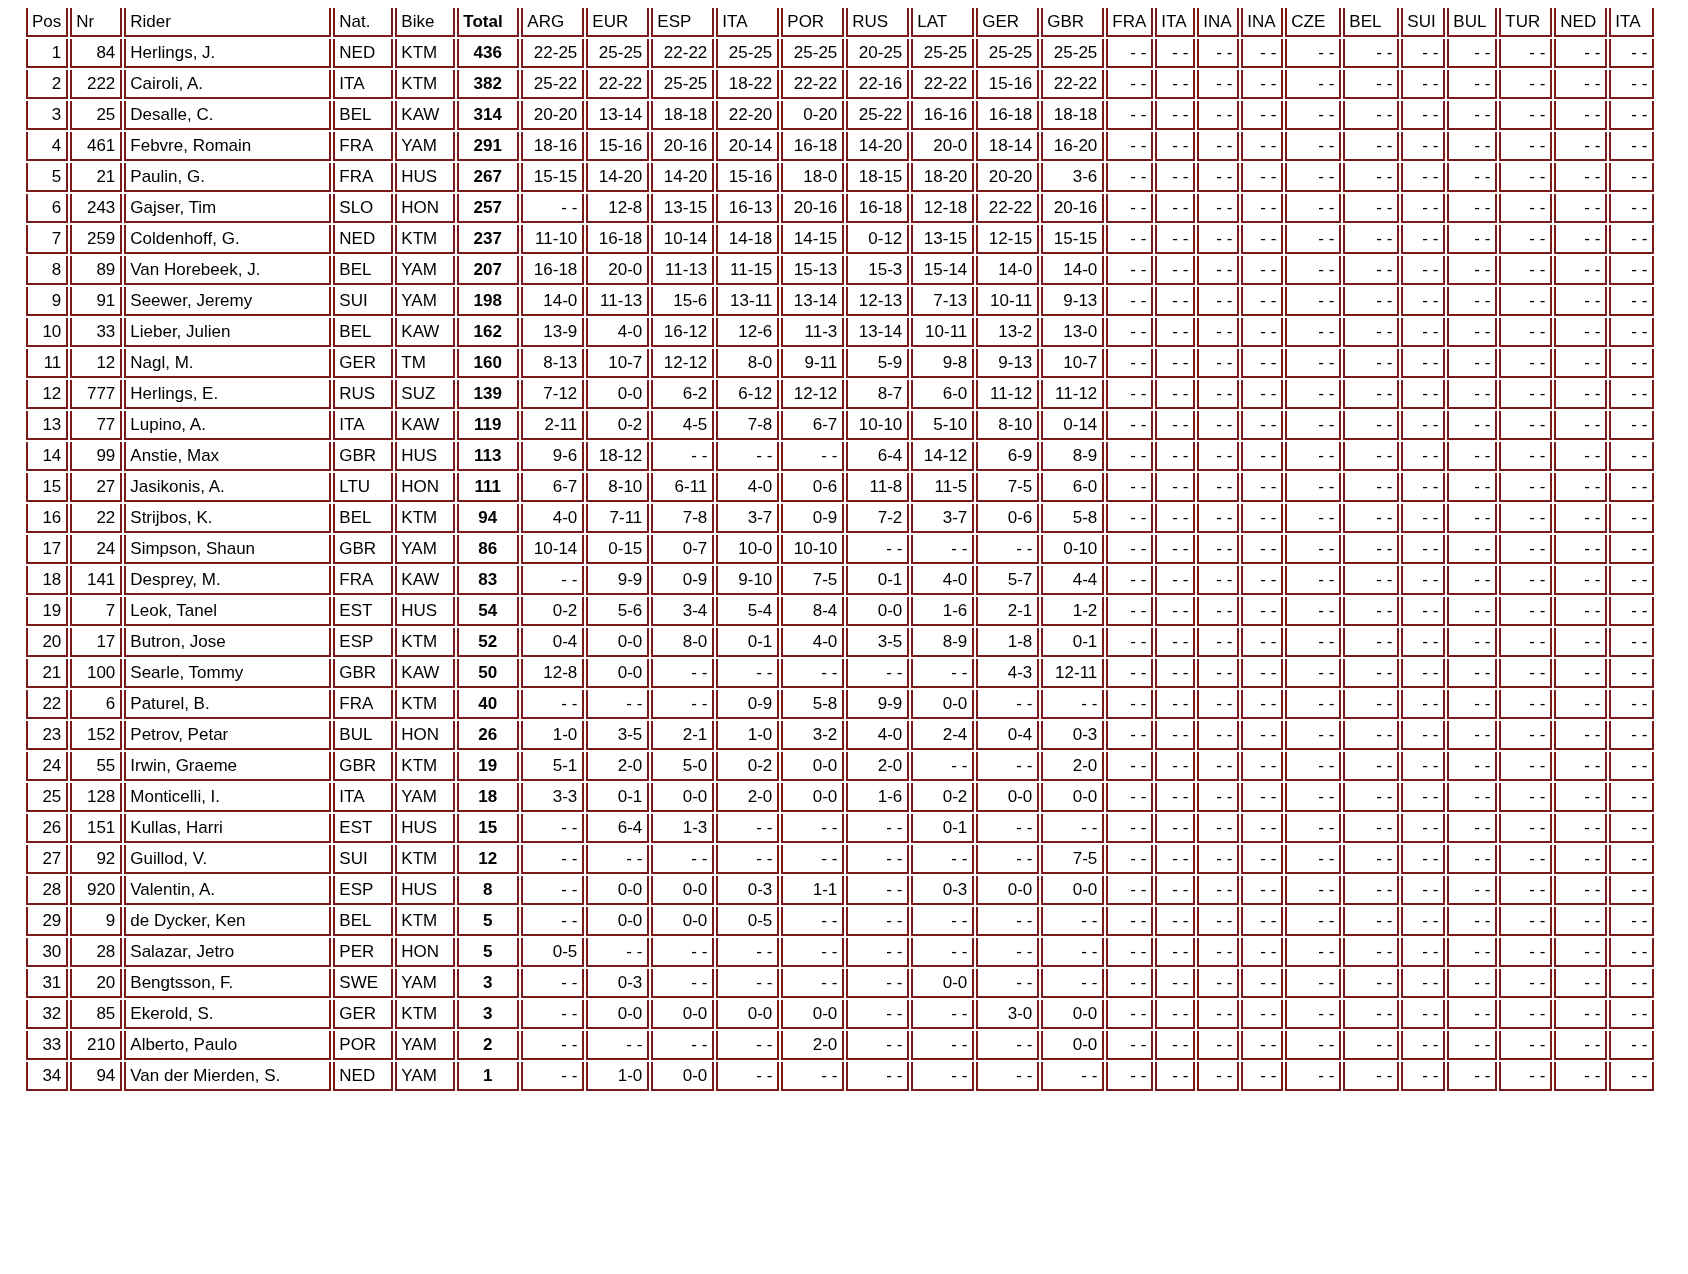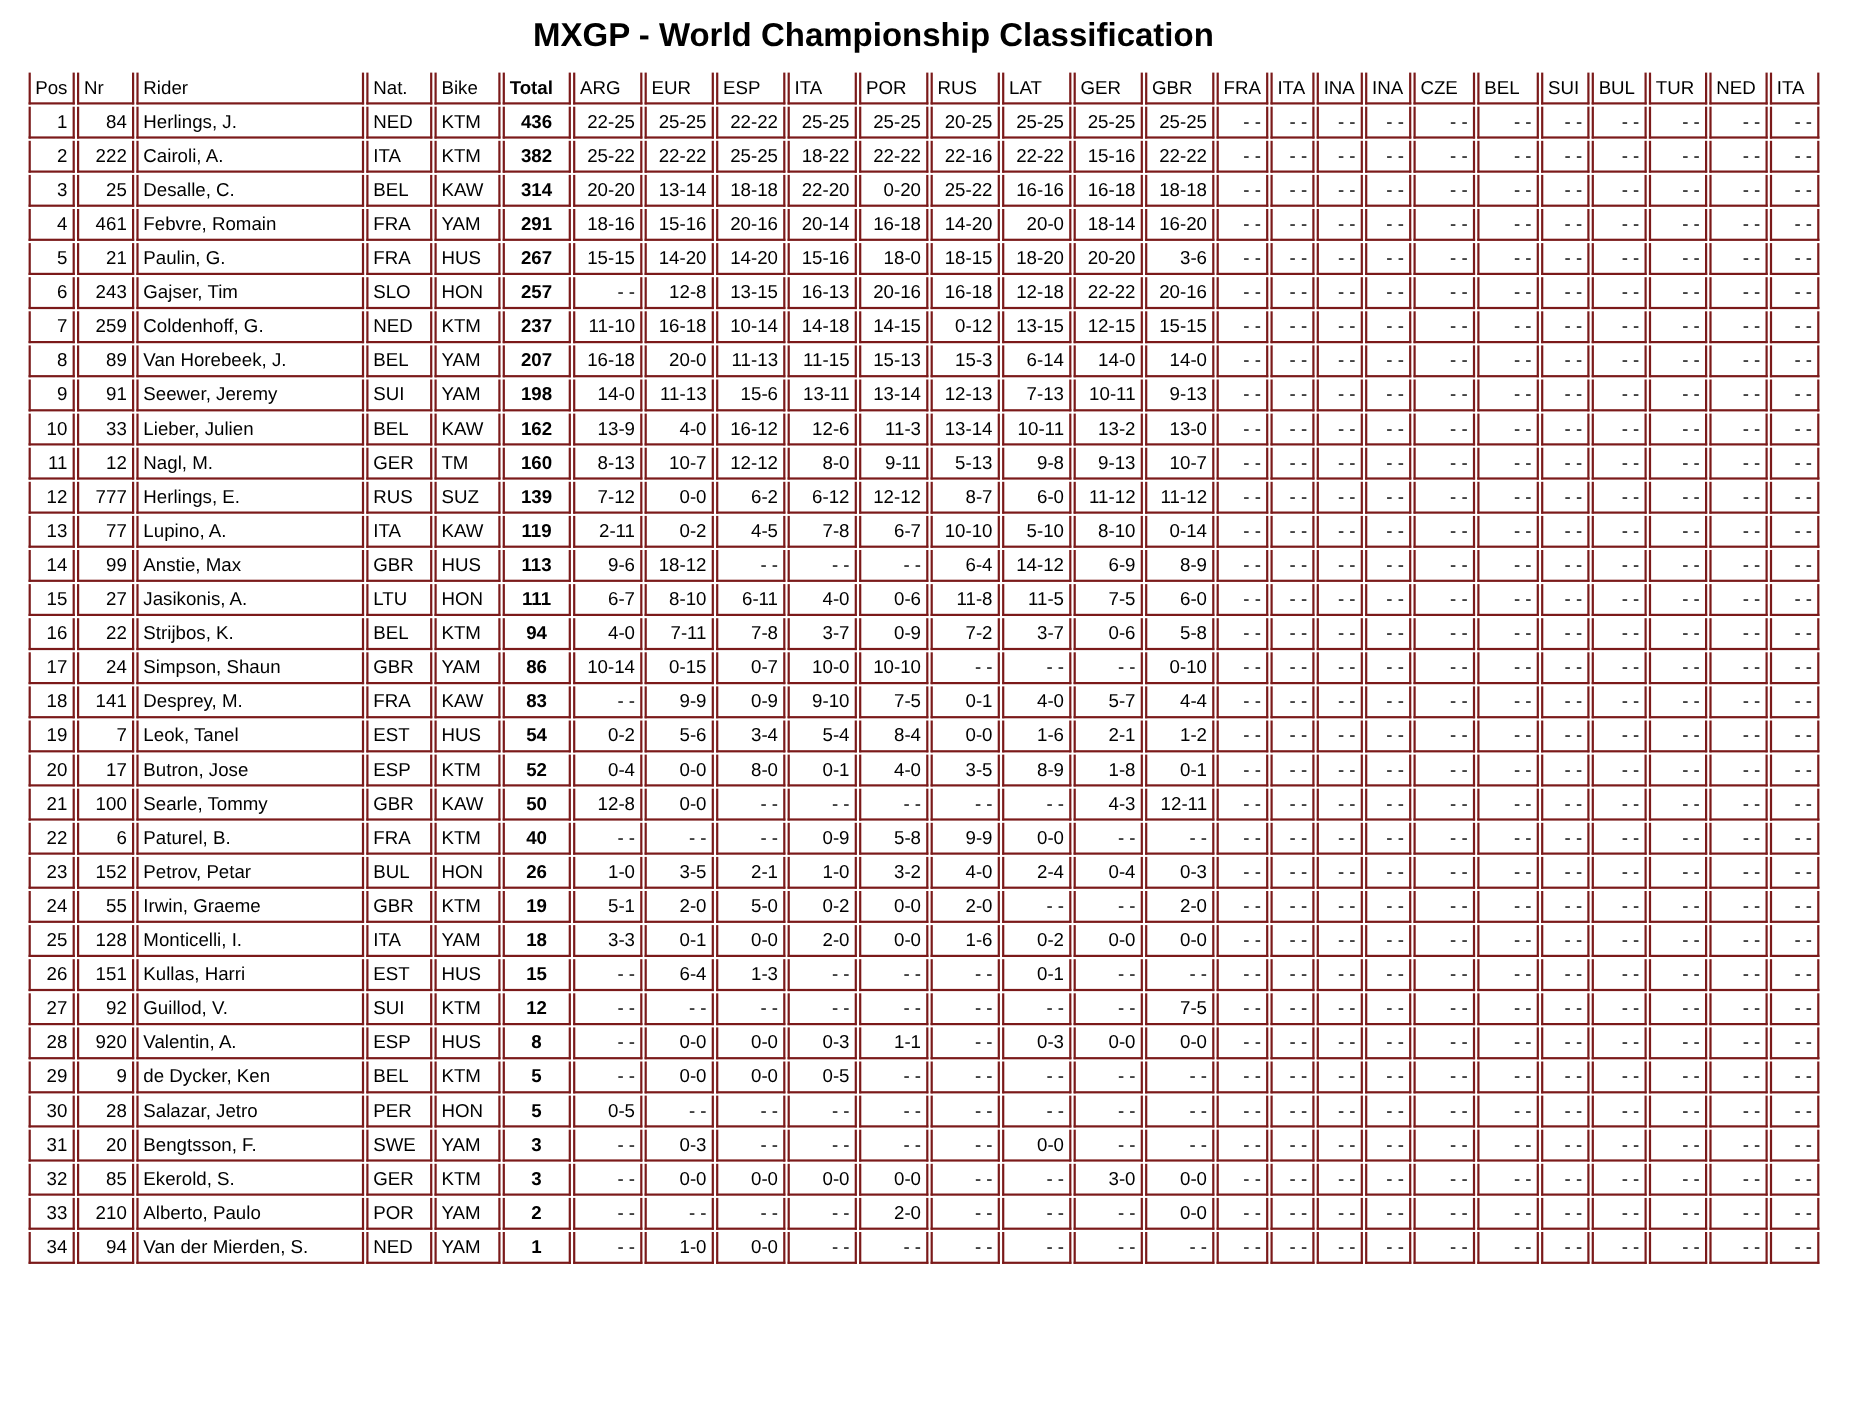--- a/index.html
+++ b/index.html
@@ -46,21 +46,20 @@
   }
   table.classification th.bold { font-weight: bold; }
   td.num { text-align: right; }
   td.txt { text-align: left; }
   td.total { font-weight: bold; text-align: center; }
 </style>
 </head>
 <body>
 
 <div class="page">
-  <div class="title">MXGP - World Championship Classification</div>
 
   <table class="classification">
     <colgroup id="cols">
         <col style="width: 42px;">
         <col style="width: 52px;">
         <col style="width: 207px;">
         <col style="width: 60px;">
         <col style="width: 60px;">
         <col style="width: 62px;">
         <col style="width: 63px;">
@@ -317,21 +316,21 @@
           <td class="txt">Van Horebeek, J.</td>
           <td class="txt">BEL</td>
           <td class="txt">YAM</td>
           <td class="total">207</td>
           <td class="num">16-18</td>
           <td class="num">20-0</td>
           <td class="num">11-13</td>
           <td class="num">11-15</td>
           <td class="num">15-13</td>
           <td class="num">15-3</td>
-          <td class="num">6-14</td>
+          <td class="num">15-14</td>
           <td class="num">14-0</td>
           <td class="num">14-0</td>
           <td class="num">- -</td>
           <td class="num">- -</td>
           <td class="num">- -</td>
           <td class="num">- -</td>
           <td class="num">- -</td>
           <td class="num">- -</td>
           <td class="num">- -</td>
           <td class="num">- -</td>
@@ -400,21 +399,21 @@
           <td class="num">12</td>
           <td class="txt">Nagl, M.</td>
           <td class="txt">GER</td>
           <td class="txt">TM</td>
           <td class="total">160</td>
           <td class="num">8-13</td>
           <td class="num">10-7</td>
           <td class="num">12-12</td>
           <td class="num">8-0</td>
           <td class="num">9-11</td>
-          <td class="num">5-13</td>
+          <td class="num">5-9</td>
           <td class="num">9-8</td>
           <td class="num">9-13</td>
           <td class="num">10-7</td>
           <td class="num">- -</td>
           <td class="num">- -</td>
           <td class="num">- -</td>
           <td class="num">- -</td>
           <td class="num">- -</td>
           <td class="num">- -</td>
           <td class="num">- -</td>

